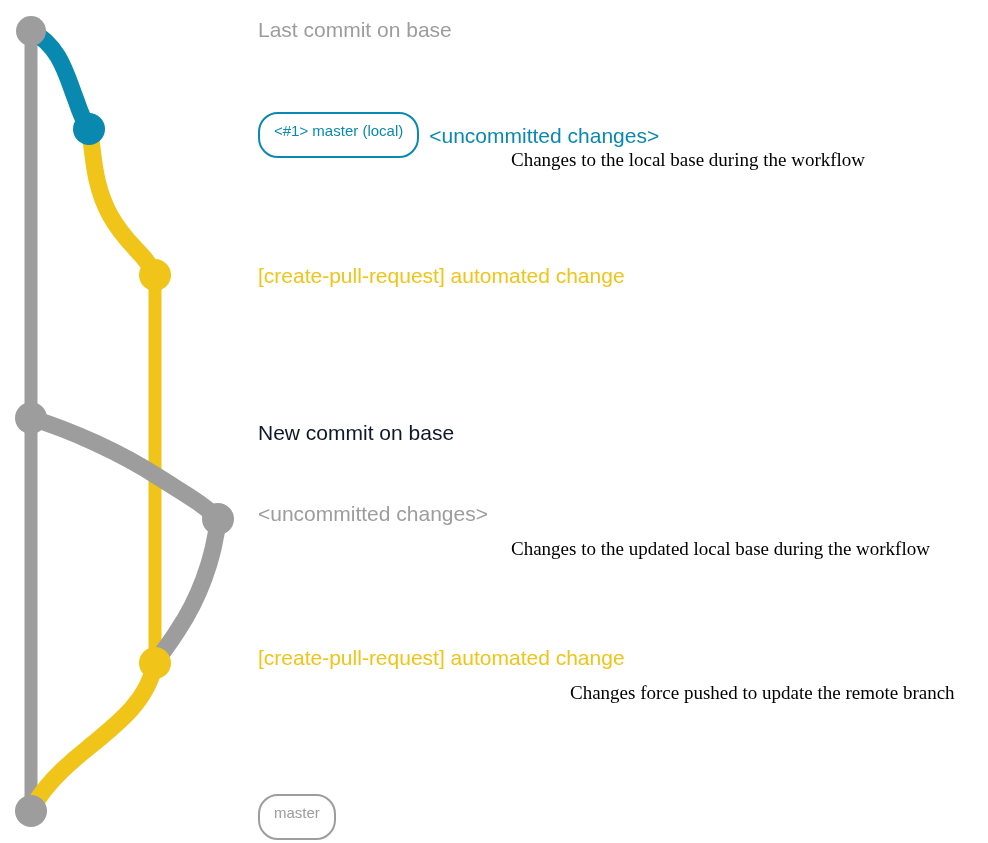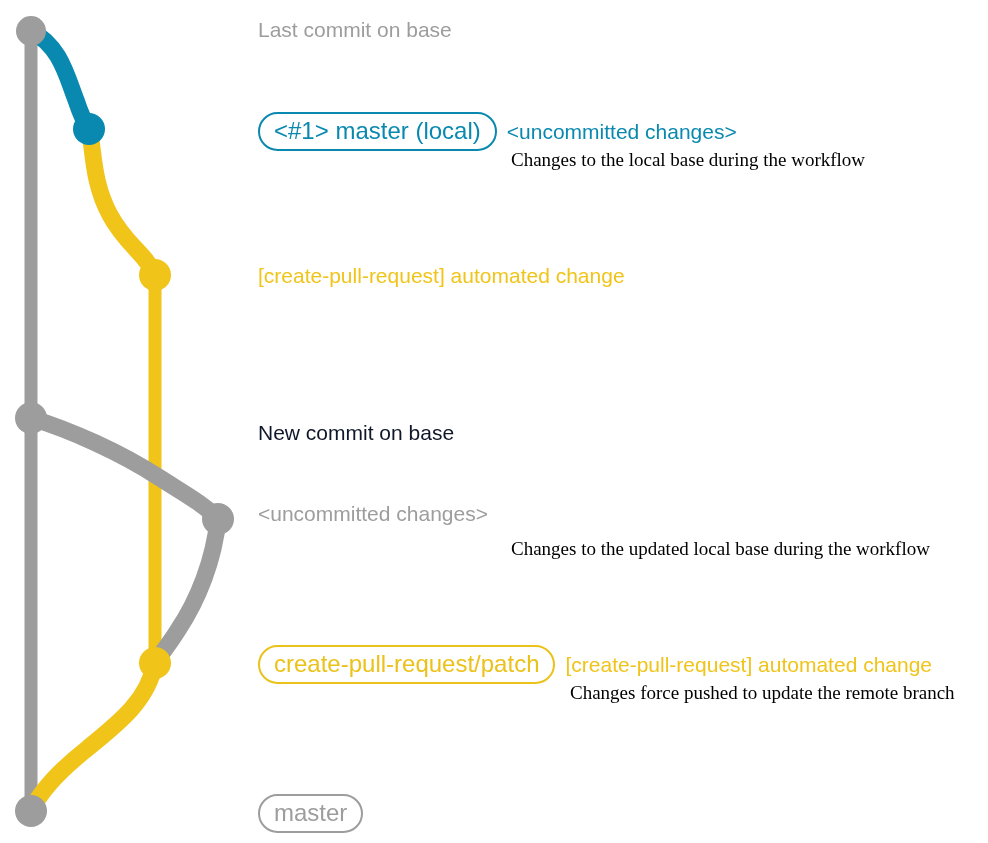--- a/index.html
+++ b/index.html
@@ -29,22 +29,22 @@
   }
   .row {
     position: absolute;
     display: flex;
     align-items: flex-start;
   }
   .badge {
     display: inline-block;
     border: 2px solid currentColor;
     border-radius: 20px;
-    padding: 4px 14px 6px 14px;
-    font-size: 24px;
+    padding: 4px 14px 13px 14px;
+    font-size: 15px;
     line-height: 25px;
     font-family: "Liberation Sans", sans-serif;
     white-space: nowrap;
     background: transparent;
   }
   .headline {
     font-size: 21px;
     line-height: 25px;
     white-space: nowrap;
     font-family: "Liberation Sans", sans-serif;
@@ -116,21 +116,20 @@
 
   <div class="row" style="left:258px; top:501px;">
     <div class="badge-inline-wrap">
       <span class="headline" style="color:#9d9d9d;">&lt;uncommitted changes&gt;</span>
     </div>
   </div>
   <div class="subtext" style="left:511px; top:538px;">Changes to the updated local base during the workflow</div>
 
   <div class="row" style="left:258px; top:645px;">
     <div class="badge-inline-wrap">
-      <span class="badge" style="color:#ebc21a;">create-pull-request/patch</span>
       <span class="headline" style="color:#f0c419;">[create-pull-request] automated change</span>
     </div>
   </div>
   <div class="subtext" style="left:570px; top:682px;">Changes force pushed to update the remote branch</div>
 
   <div class="row" style="left:258px; top:794px;">
     <div class="badge-inline-wrap">
       <span class="badge" style="color:#9d9d9d;">master</span>
     </div>
   </div>

